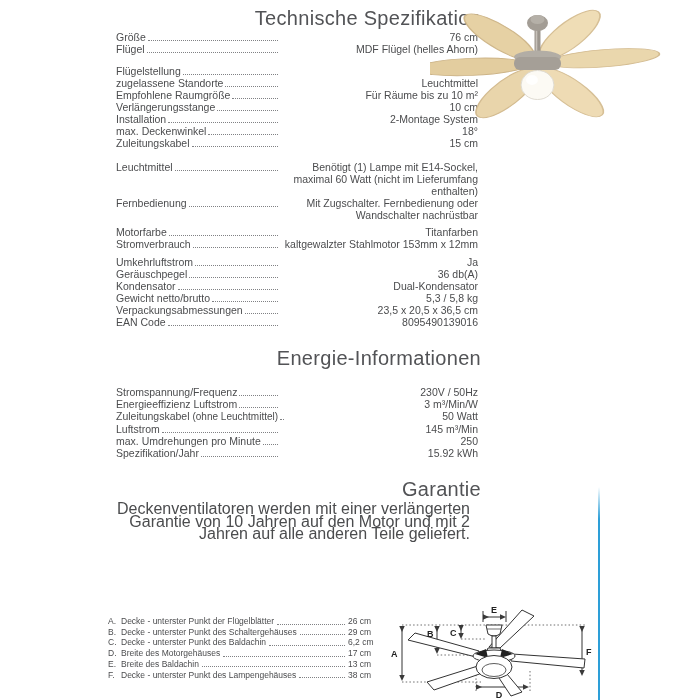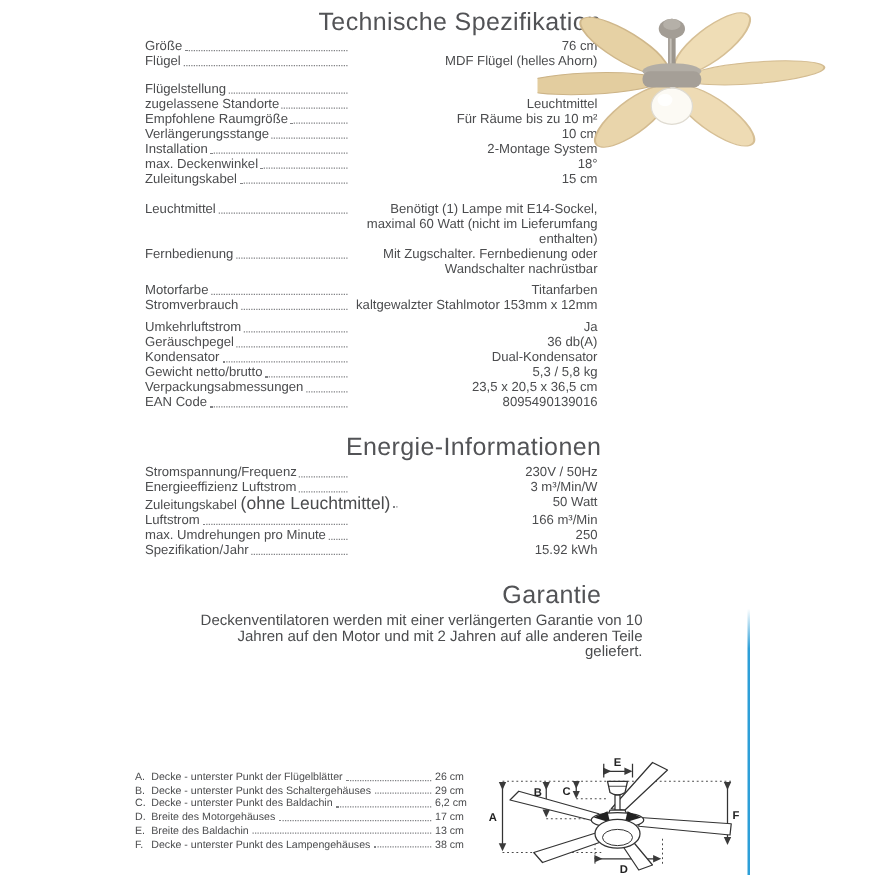--- a/index.html
+++ b/index.html
@@ -13,28 +13,28 @@
     letter-spacing:.3px;margin:0;
   }
   .mt-energy{margin-top:18px;margin-left:48px;}
   .mt-warranty{margin-top:18px;}
   .spec-group{margin:0;}
   .g1{margin-top:1px;}
   .g2{margin-top:10px;}
   .g3{margin-top:12px;}
   .g4{margin-top:5px;}
   .g5{margin-top:6px;}
-  .g-energy{margin-top:2px;}
+  .g-energy{margin-top:16px;}
   .spec-row{display:flex;align-items:flex-start;font-size:10.5px;line-height:12px;}
   .spec-left{display:flex;width:165px;flex-shrink:0;}
   .spec-label{white-space:nowrap;}
-  .spec-label .small{font-size:14px;}
+  .spec-label .small{font-size:10px;}
   .leader{flex:1;border-bottom:1px dotted #808184;height:9px;margin:0 3px 0 2px;min-width:4px;}
   .spec-value{width:197px;}
-  .warranty-text{font-size:12px;line-height:12.6px;width:354px;margin-top:2px;margin-left:44px;}
+  .warranty-text{font-size:16px;line-height:12.6px;width:354px;margin-top:2px;}
   .dim-list{position:absolute;left:108px;top:616px;width:272px;}
   .dim-row{display:flex;align-items:flex-start;font-size:8.5px;line-height:10.7px;}
   .dim-letter{width:13px;flex-shrink:0;}
   .dim-label{white-space:nowrap;}
   .dim-leader{flex:1;border-bottom:1px dotted #808184;height:7.5px;margin:0 3px;min-width:4px;}
   .dim-value{width:32px;flex-shrink:0;}
   #fan-photo{position:absolute;left:430px;top:2px;}
   #fan-diagram{position:absolute;left:389px;top:597px;}
   #blue-line{
     position:absolute;left:598px;top:487px;width:2px;height:213px;
@@ -220,21 +220,21 @@
             <span class="spec-label"><span>Zuleitungskabel</span> <span class="small">(ohne Leuchtmittel)</span></span>
             <span class="leader"></span>
           </span>
         <span class="spec-value">50 Watt</span>
       </div>
       <div class="spec-row">
         <span class="spec-left">
             <span class="spec-label">Luftstrom</span>
             <span class="leader"></span>
           </span>
-        <span class="spec-value">166 m³/Min</span>
+        <span class="spec-value">145 m³/Min</span>
       </div>
       <div class="spec-row">
         <span class="spec-left">
             <span class="spec-label">max. Umdrehungen pro Minute</span>
             <span class="leader"></span>
           </span>
         <span class="spec-value">250</span>
       </div>
       <div class="spec-row">
         <span class="spec-left">

